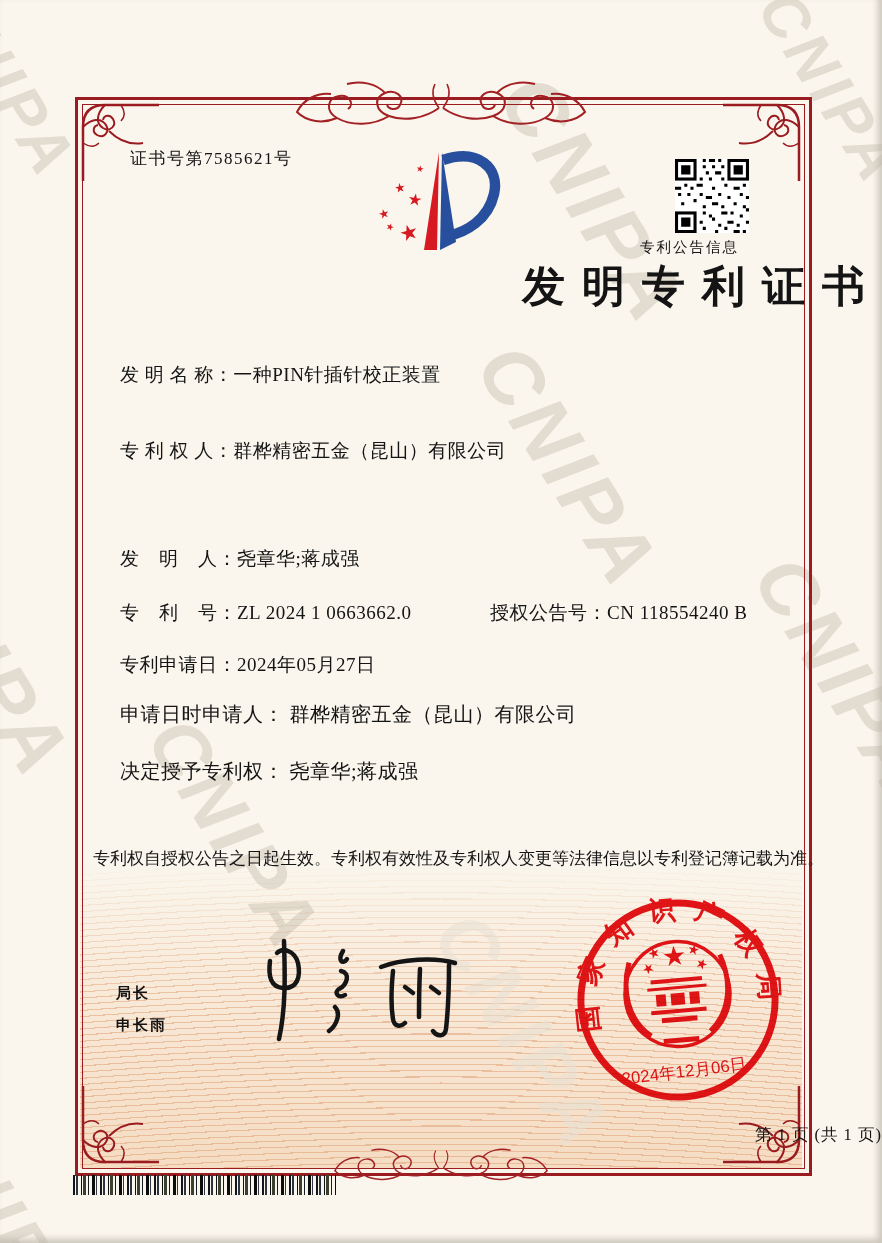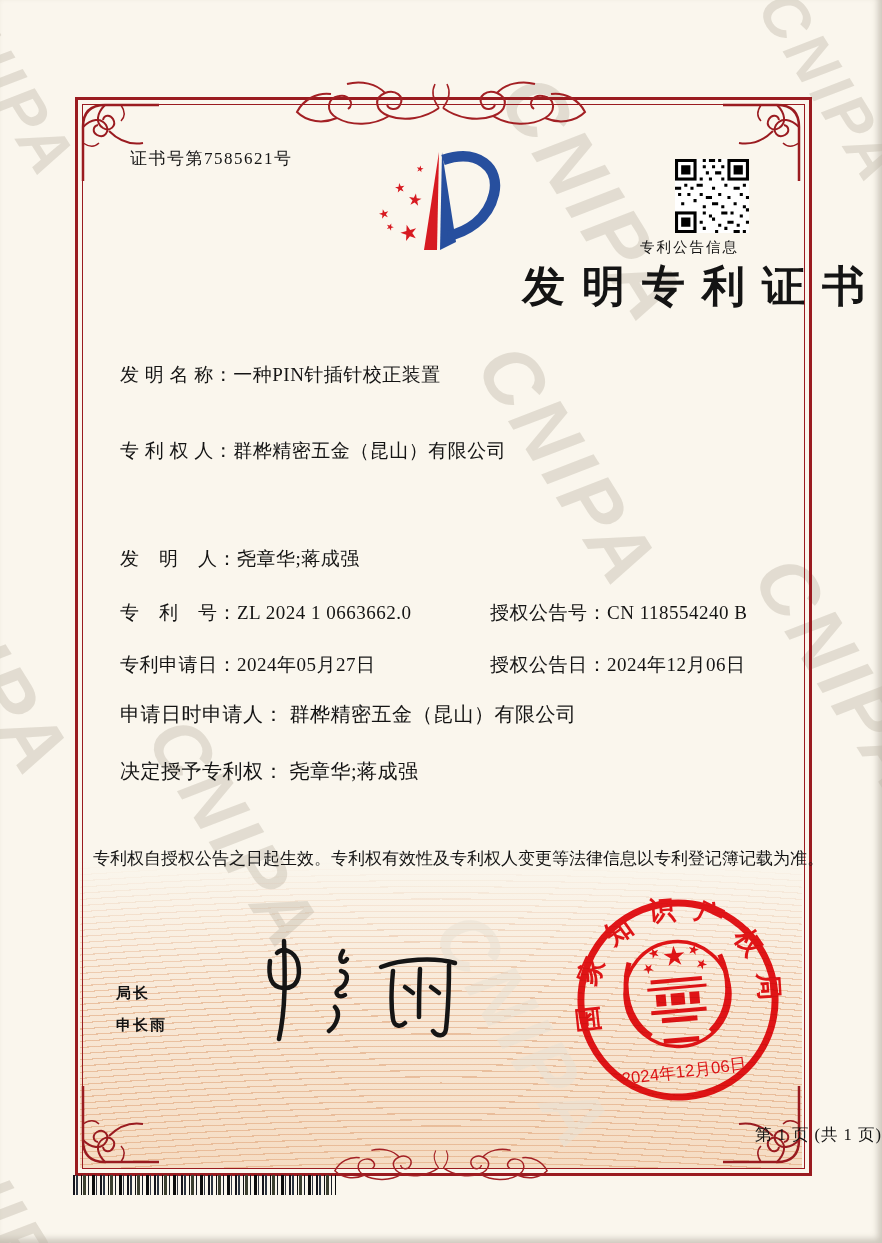--- a/index.html
+++ b/index.html
@@ -180,21 +180,20 @@
   </div>
   <div class="row" style="top:546px">
     <span class="flabel">发　明　人：</span><span class="fvalue">尧章华;蒋成强</span>
   </div>
   <div class="row" style="top:600px">
     <span class="flabel">专　利　号：</span><span class="fvalue">ZL 2024 1 0663662.0</span>
     <span class="rcol"><span class="flabel">授权公告号：</span><span class="fvalue">CN 118554240 B</span></span>
   </div>
   <div class="row" style="top:652px">
     <span class="flabel">专利申请日：</span><span class="fvalue">2024年05月27日</span>
-    <span class="rcol"><span class="flabel">授权公告日：</span><span class="fvalue">2024年12月06日</span></span>
   </div>
   <div class="row small" style="top:701px">
     <span class="flabel">申请日时申请人：</span>&nbsp;<span class="fvalue">群桦精密五金（昆山）有限公司</span>
   </div>
   <div class="row small" style="top:758px">
     <span class="flabel">决定授予专利权：</span>&nbsp;<span class="fvalue">尧章华;蒋成强</span>
   </div>
 
   <div class="statement">
     <div>专利权自授权公告之日起生效。专利权有效性及专利权人变更等法律信息以专利登记簿记载为准。</div>

